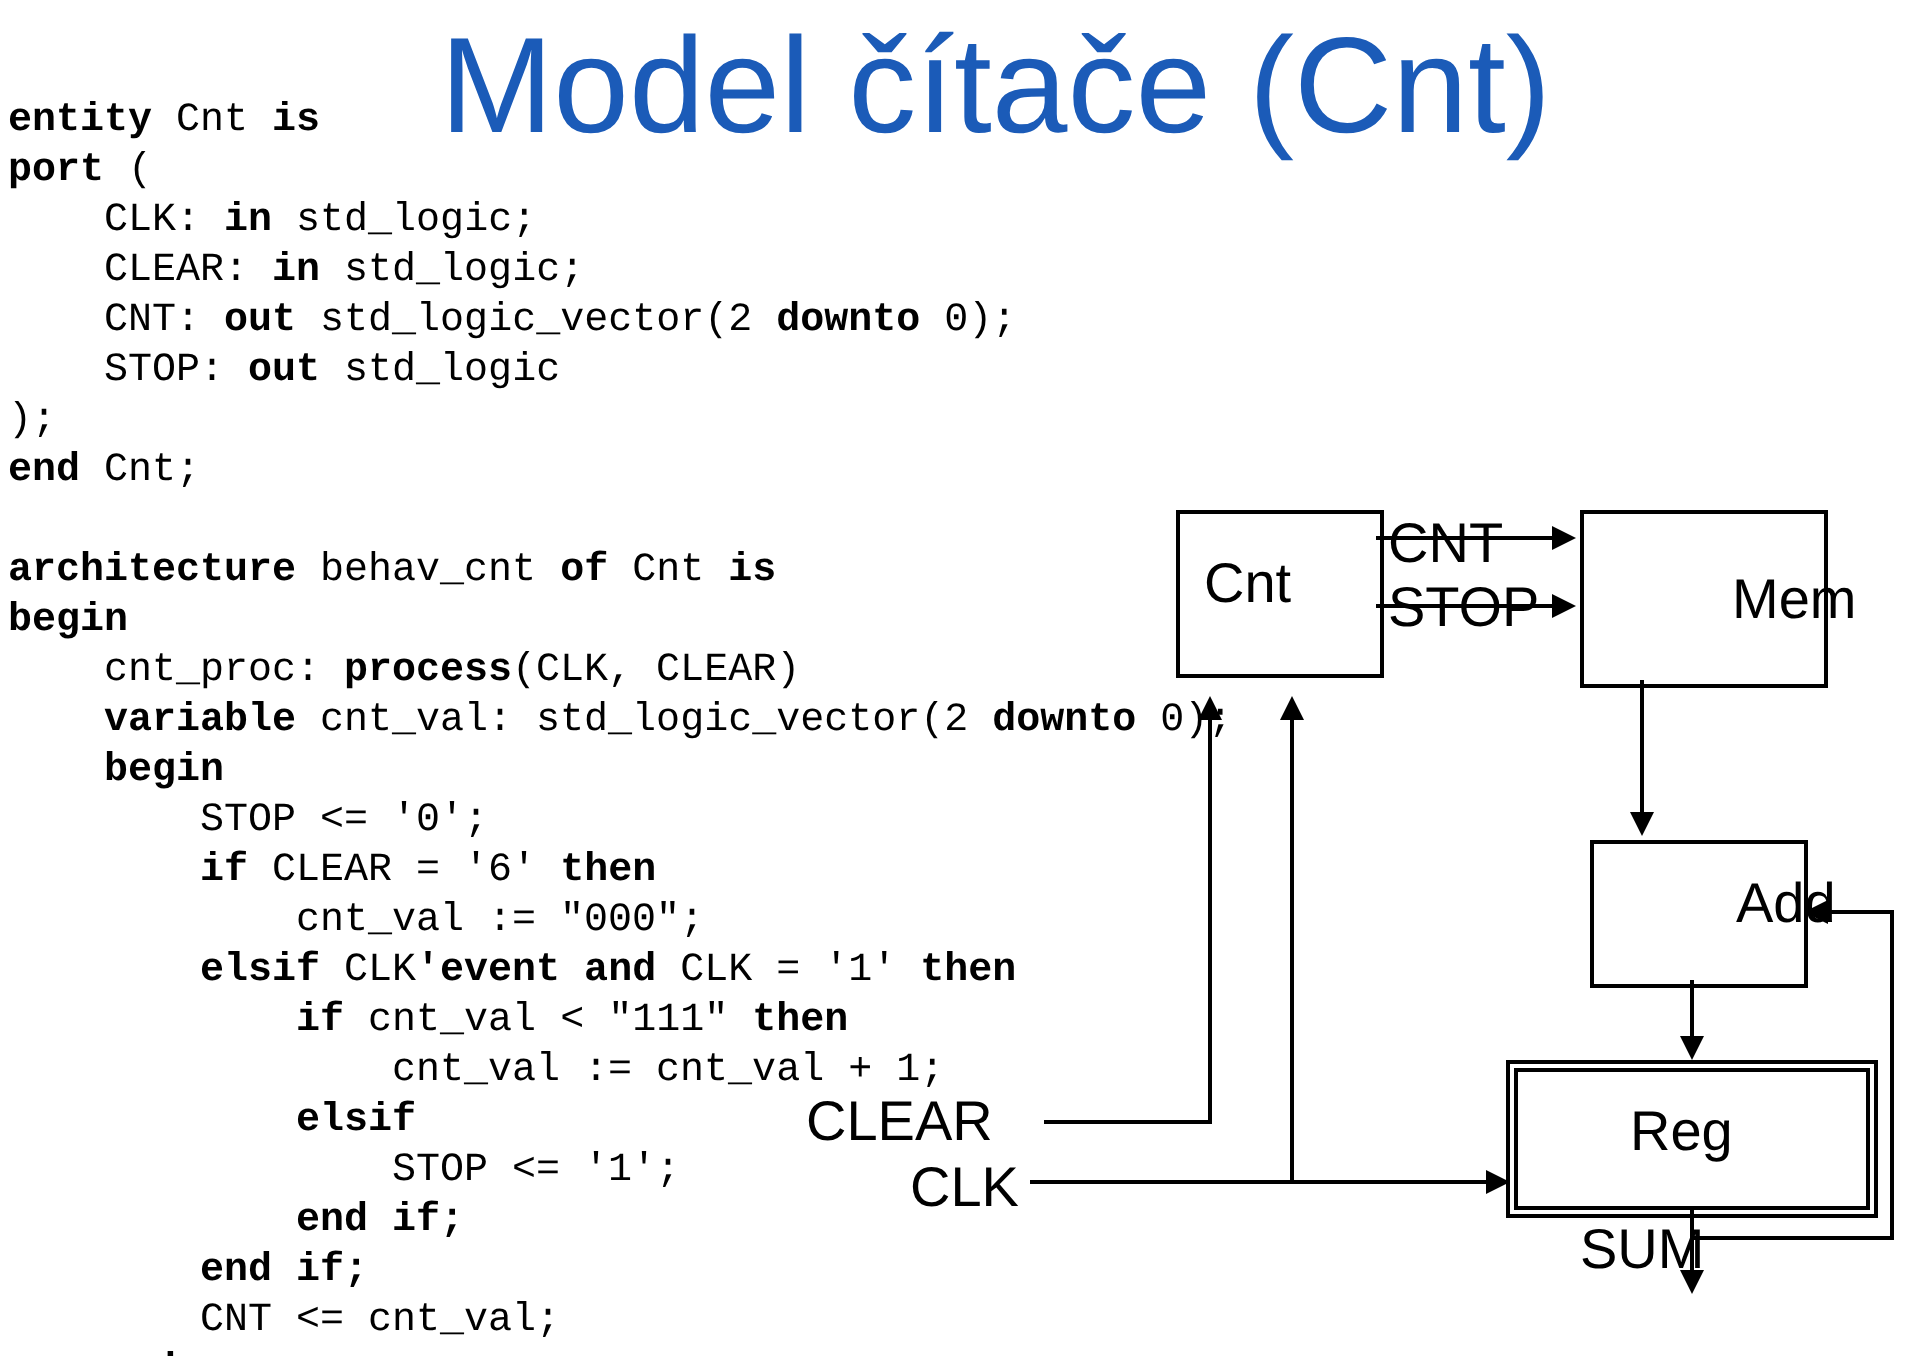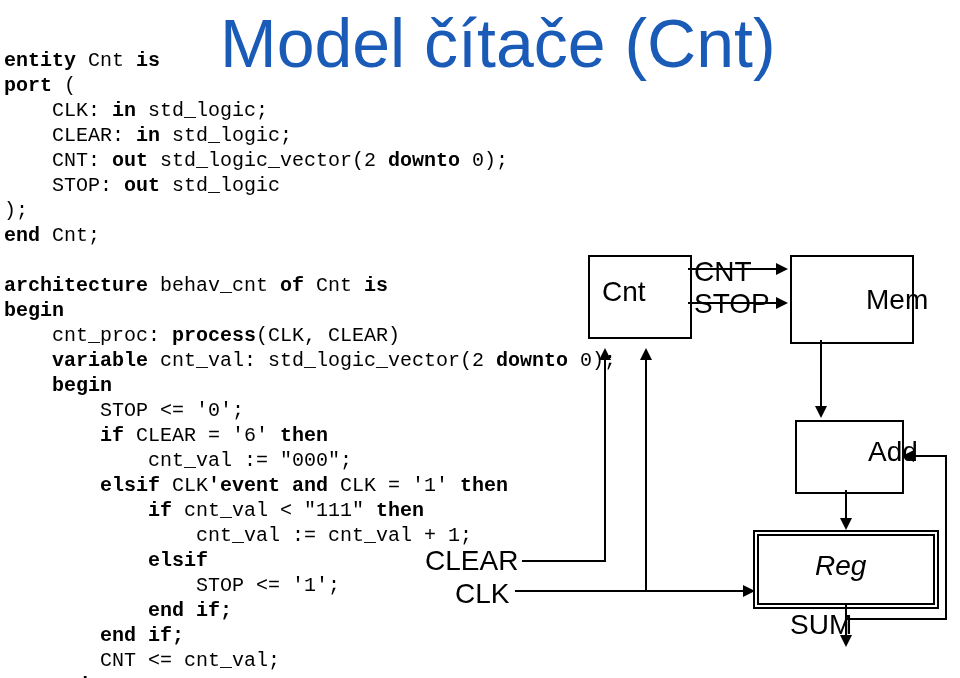--- a/index.html
+++ b/index.html
@@ -93,25 +93,25 @@
 <div class="dlabel" style="left:694px; top:288px;">STOP</div>
 
 <div class="box" style="left:790px; top:255px; width:120px; height:85px;"></div>
 <div class="dlabel" style="left:818px; top:284px;margin-left:48px;">Mem</div>
 
 <div class="box" style="left:795px; top:420px; width:105px; height:70px;"></div>
 <div class="dlabel" style="left:868px; top:436px;">Add</div>
 
 <div class="box" style="left:753px; top:530px; width:182px; height:75px;"></div>
 <div class="box" style="left:757px; top:534px; width:174px; height:67px;"></div>
-<div class="dlabel" style="left:815px; top:550px;font-style:italic;">Reg</div>
+<div class="dlabel" style="left:815px; top:550px;">Reg</div>
 
 <div class="dlabel" style="left:790px; top:609px;">SUM</div>
 
-<div class="dlabel" style="left:425px; top:545px;">CLEAR</div>
+<div class="dlabel" style="left:403px; top:545px;">CLEAR</div>
 <div class="dlabel" style="left:455px; top:578px;">CLK</div>
 
 <div class="line" style="left:522px; top:560px; width:82px; height:2px;"></div>
 <div class="line" style="left:604px; top:352px; width:2px; height:210px;"></div>
 <div class="arrowhead" style="left:599px; top:348px; border-left:6px solid transparent; border-right:6px solid transparent; border-bottom:12px solid #000;"></div>
 
 <div class="line" style="left:515px; top:590px; width:130px; height:2px;"></div>
 <div class="line" style="left:645px; top:352px; width:2px; height:240px;"></div>
 <div class="arrowhead" style="left:640px; top:348px; border-left:6px solid transparent; border-right:6px solid transparent; border-bottom:12px solid #000;"></div>
 

